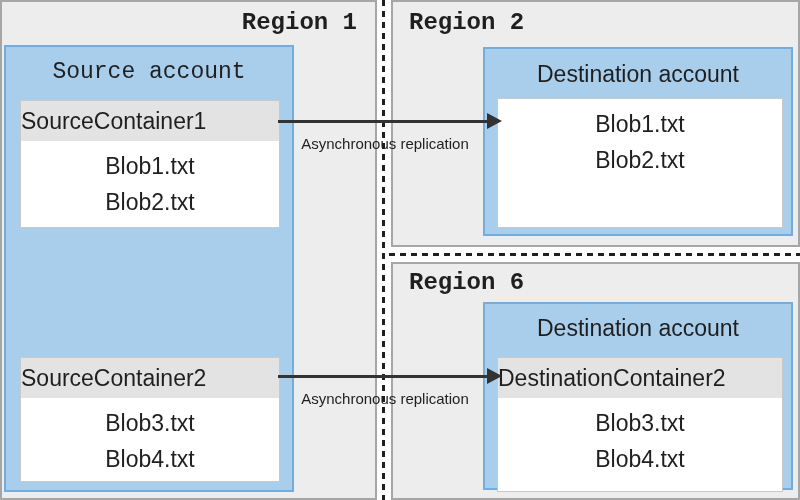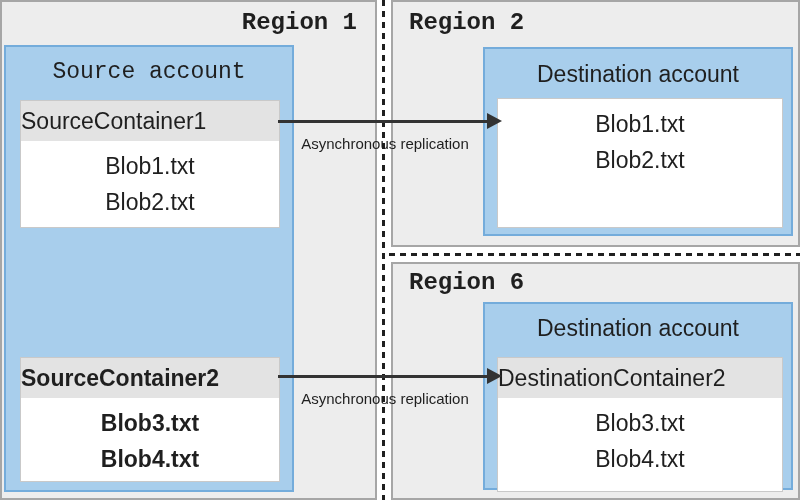--- a/index.html
+++ b/index.html
@@ -73,21 +73,21 @@
     background: var(--container-header-fill, #E3E3E3);
     font-size: 23px; line-height: 40px; text-align: left;
     color: var(--text, #1f1f1f);
   }
   .containerbox .blobs { padding-top: 7px; }
   .containerbox .blob {
     font-size: 23px; line-height: 36px; text-align: center;
     color: var(--text, #1f1f1f);
   }
   .containerbox.sc1 { left: 20px;  top: 100px; width: 260px; height: 128px; }
-  .containerbox.sc2 { left: 20px;  top: 357px; width: 260px; height: 125px; font-weight: bold; }
+  .containerbox.sc2 { left: 20px;  top: 357px; width: 260px; height: 125px; }
   .containerbox.dc1 { left: 497px; top: 98px;  width: 286px; height: 130px; }
   .containerbox.dc2 { left: 497px; top: 357px; width: 286px; height: 135px; }
 
   
   .arrow-line {
     position: absolute; left: 278px; width: 210px; height: 3px;
     background: var(--arrow, #333333);
   }
   .arrow-line.a1 { top: 120px; }
   .arrow-line.a2 { top: 375px; }

